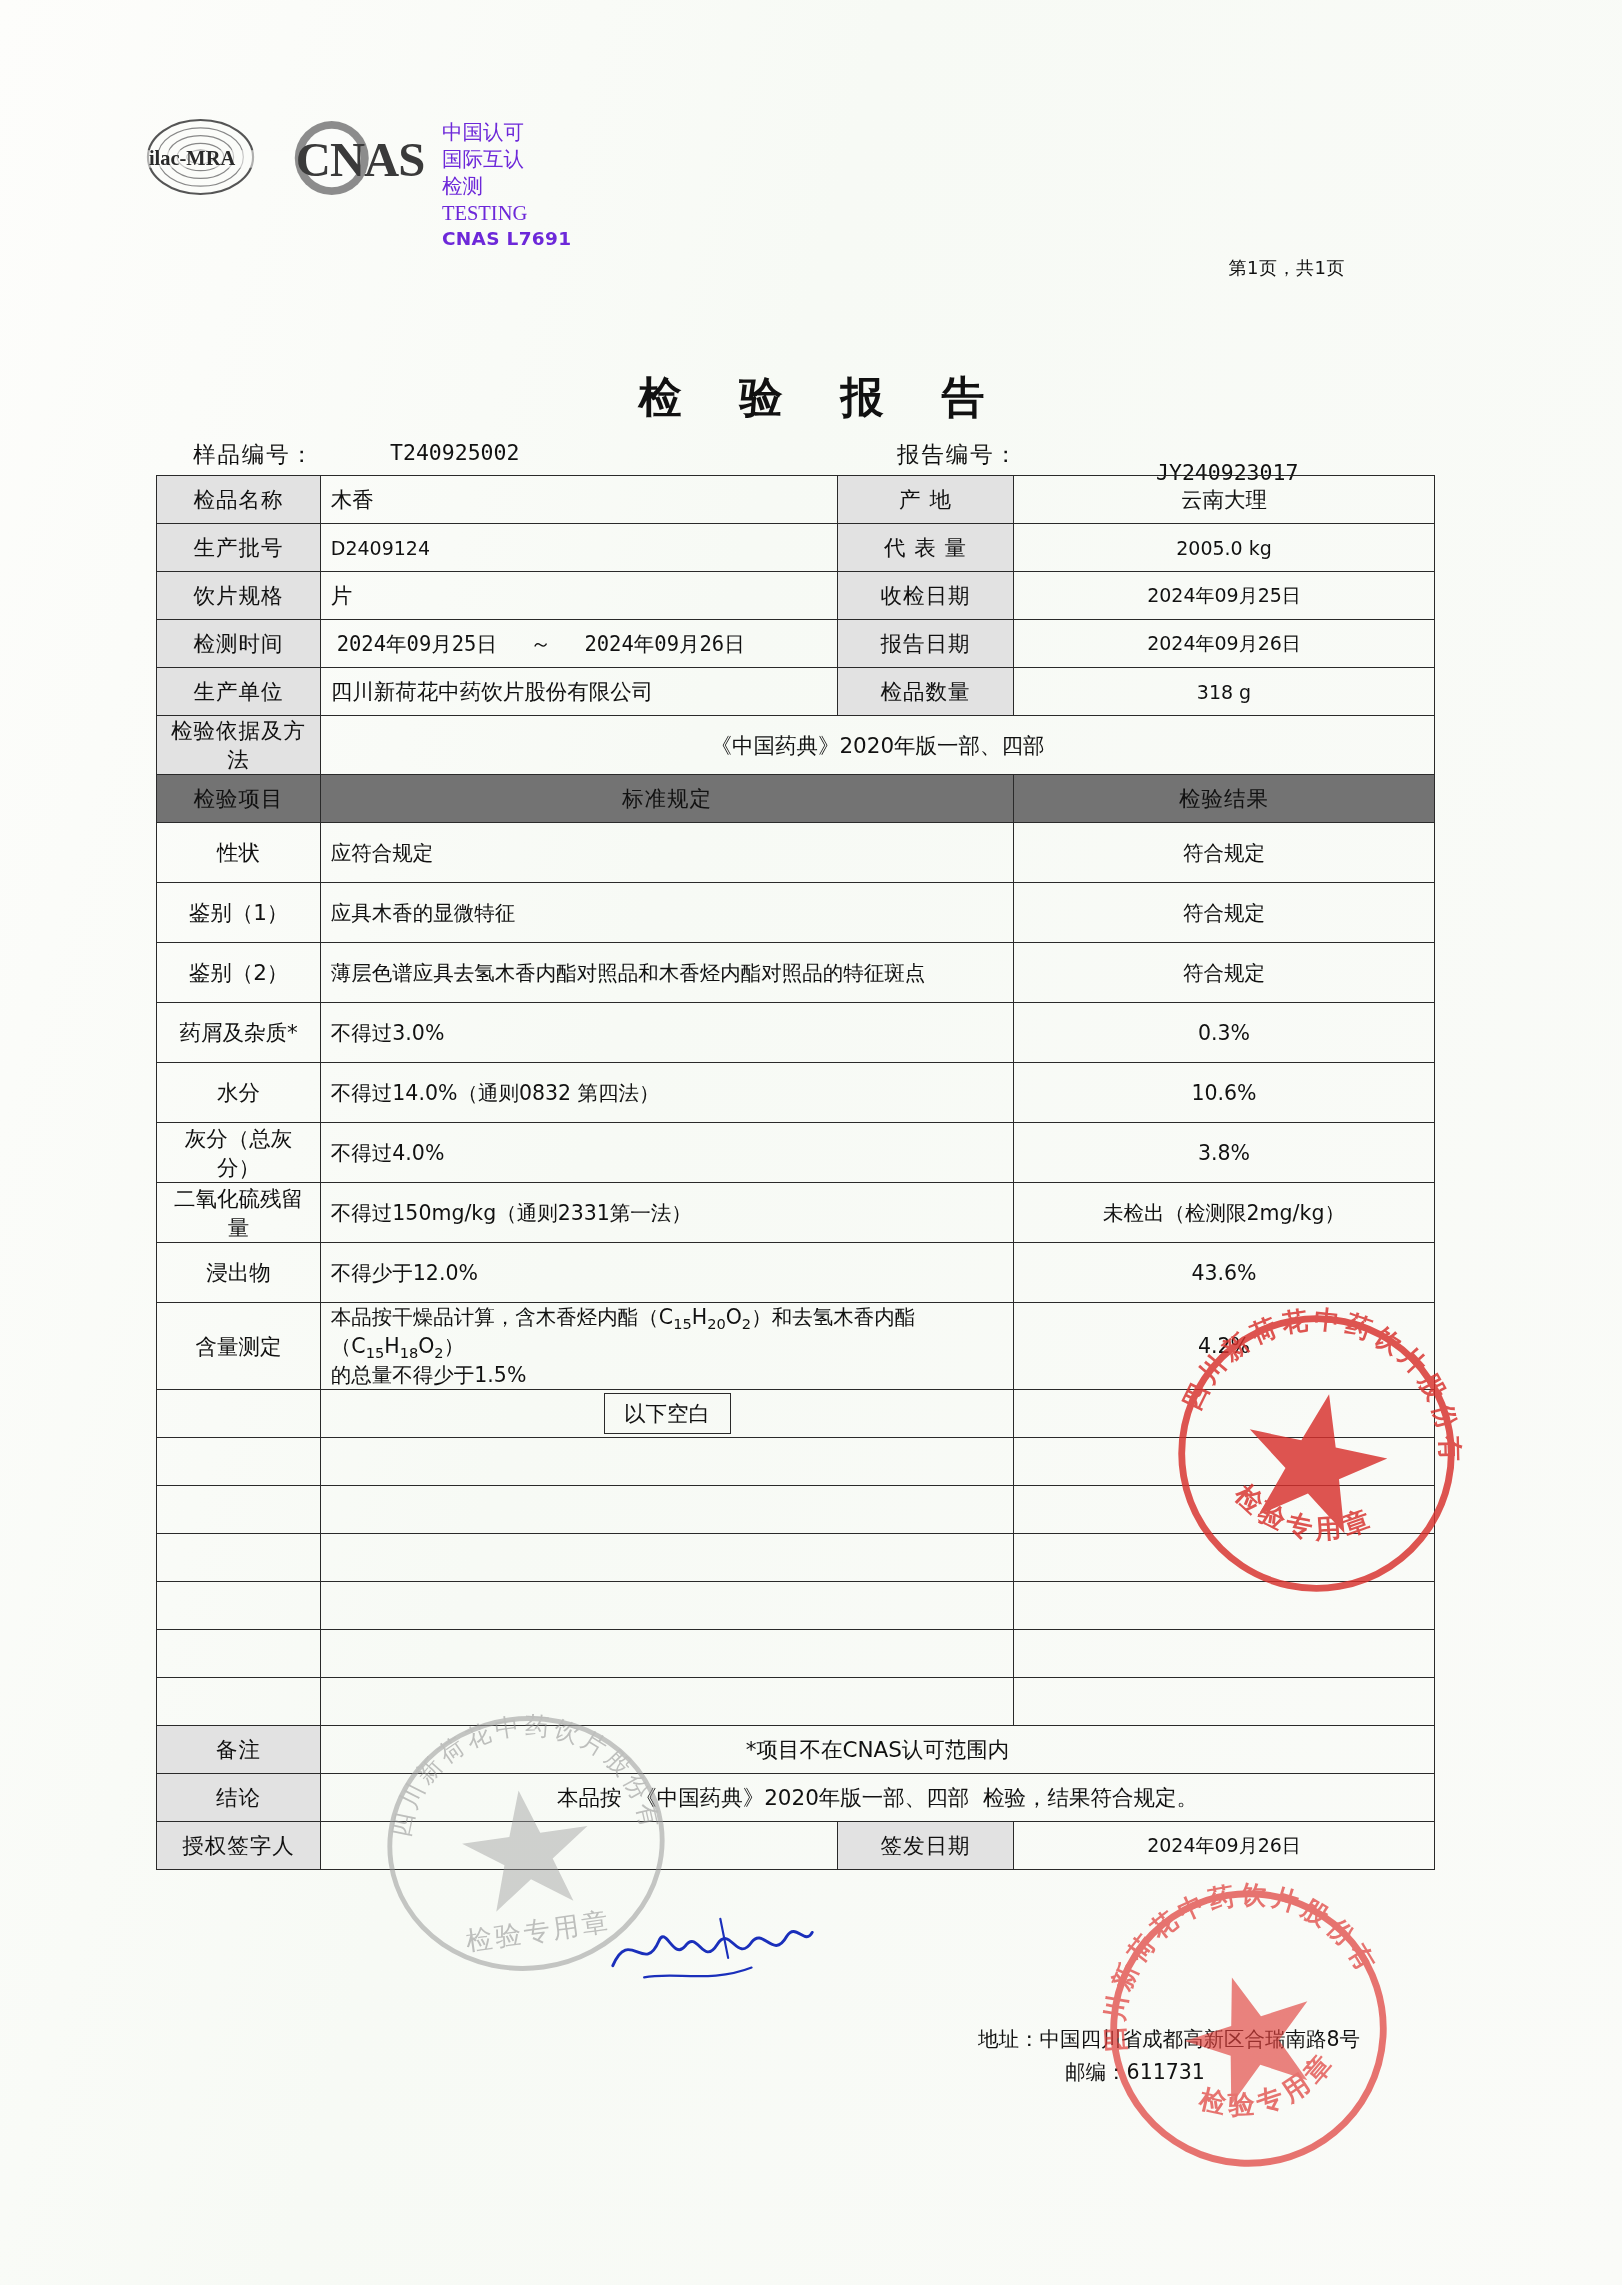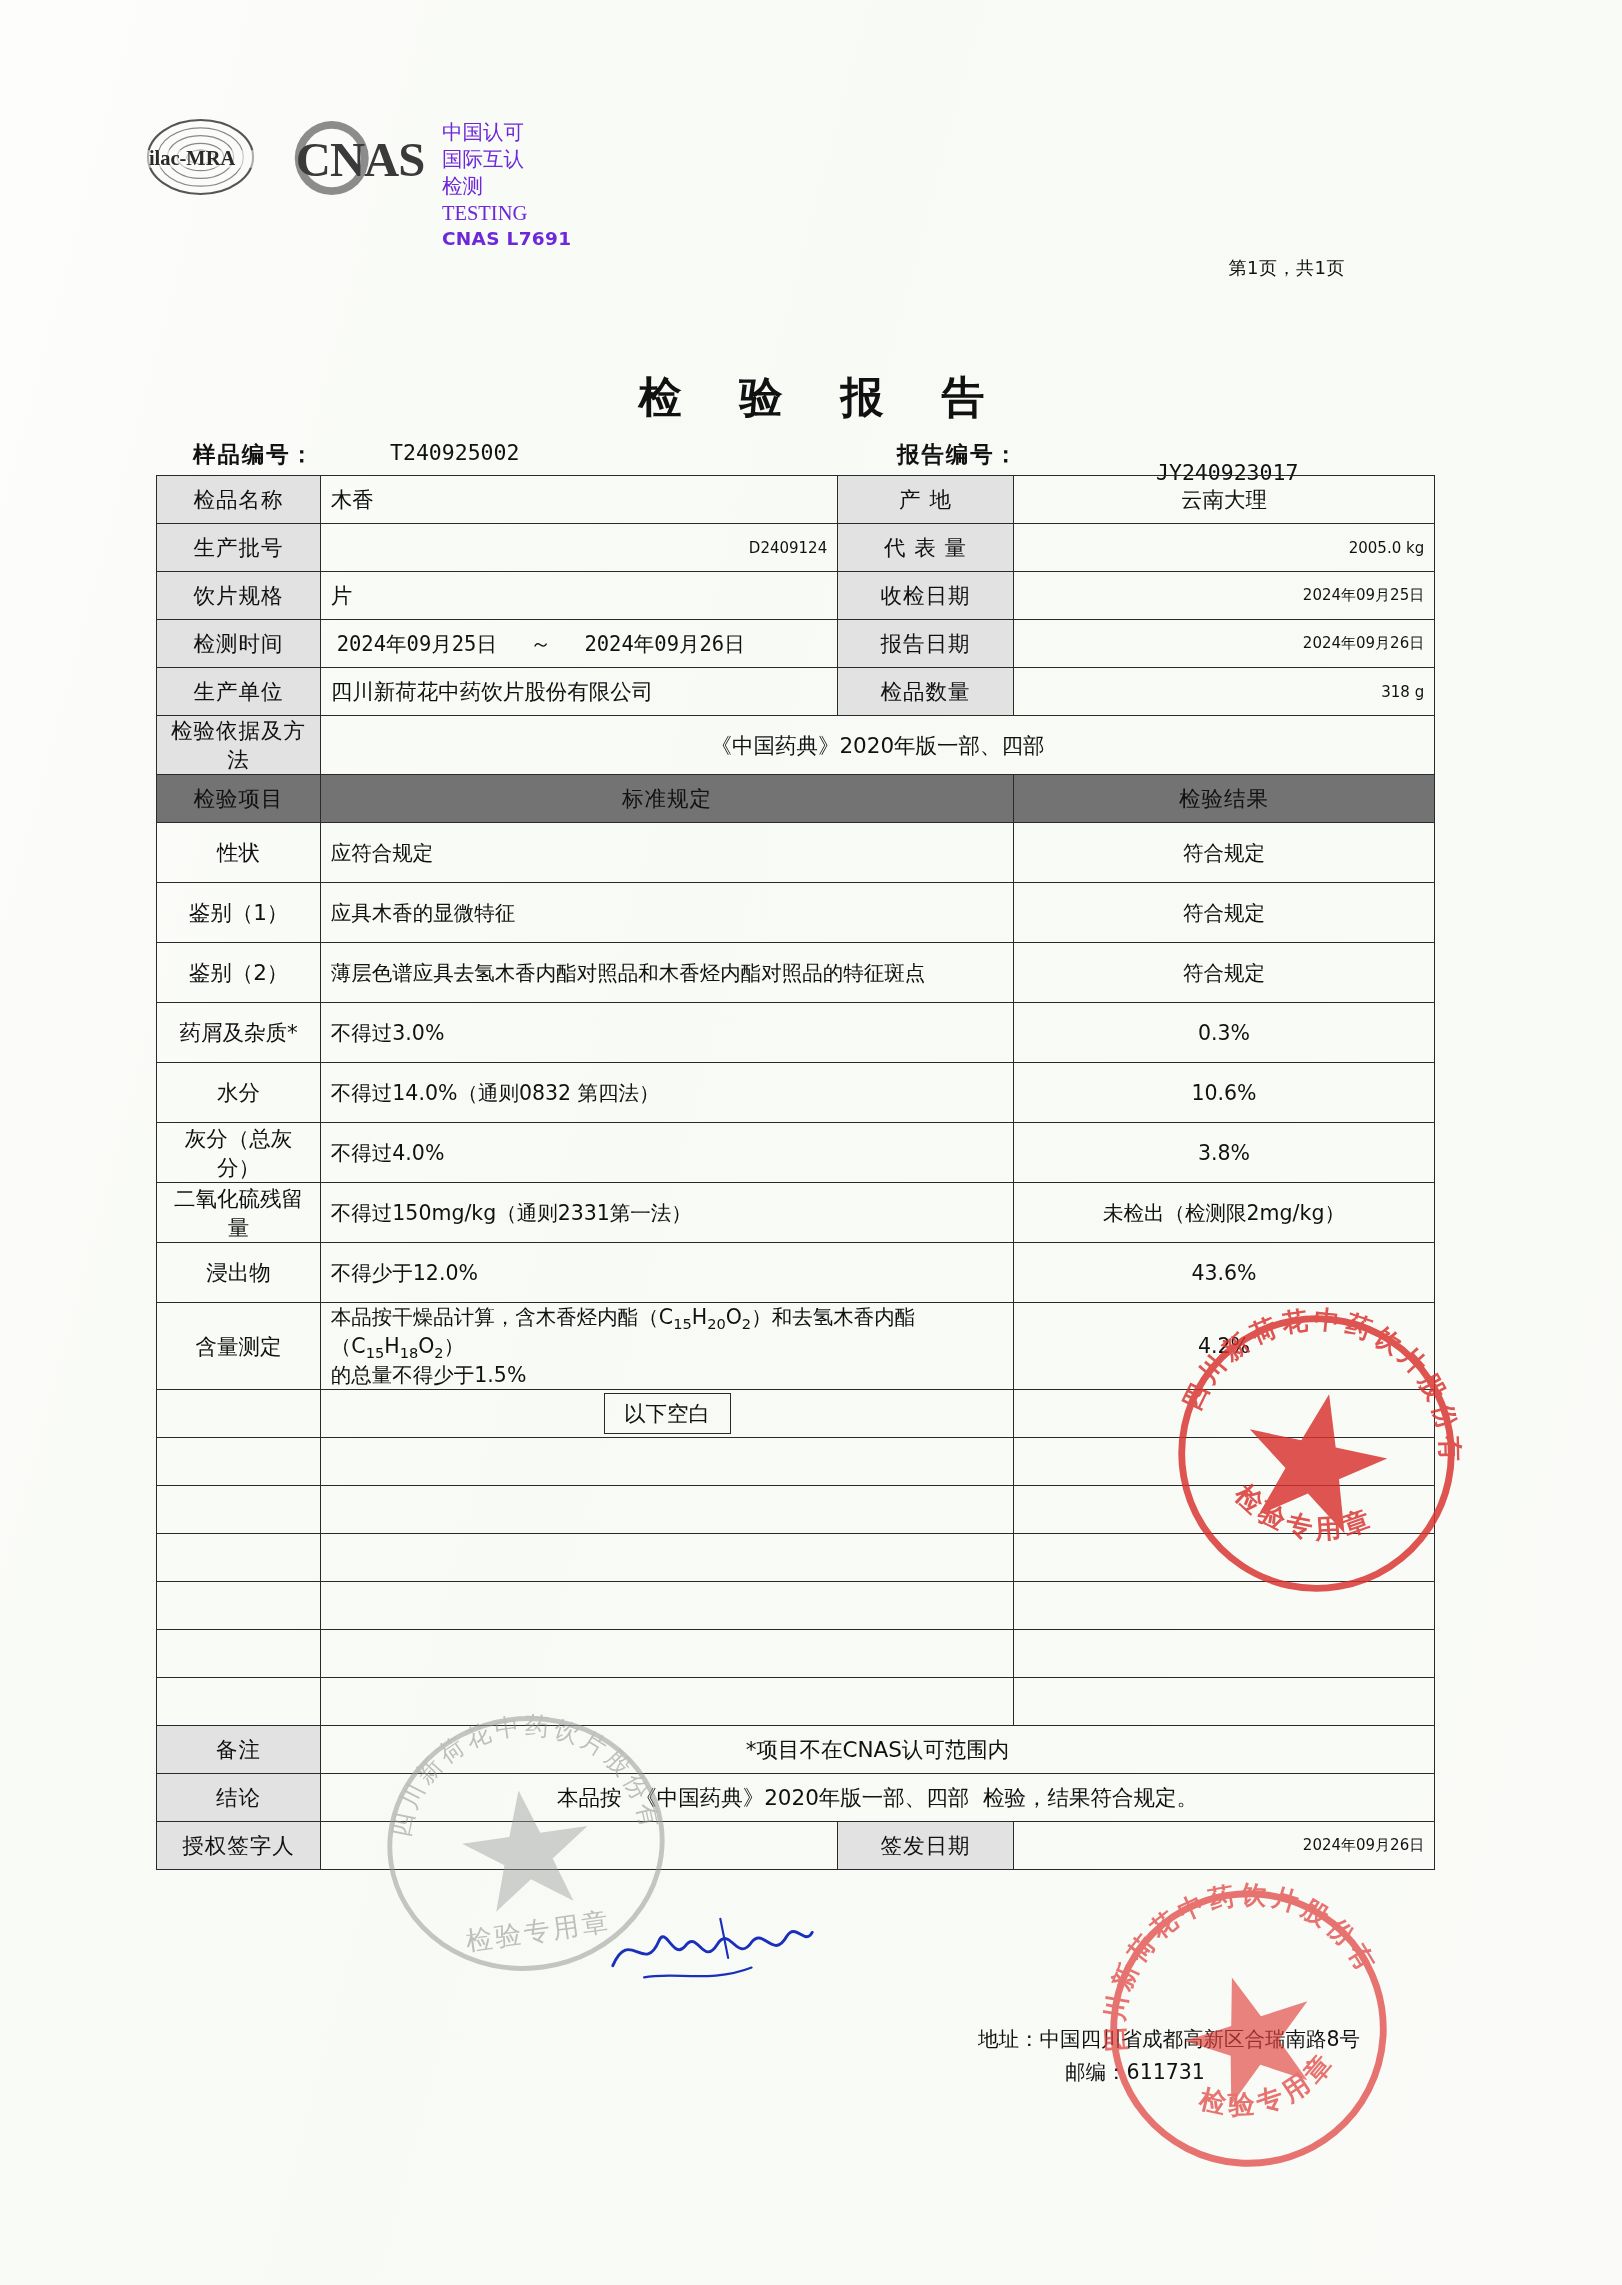--- a/index.html
+++ b/index.html
@@ -106,21 +106,21 @@
   .idrow {
     position: absolute;
     left: 156px;
     top: 437px;
     width: 1278px;
     height: 35px;
     font-size: 22.4px;
   }
   .idrow .lbl {
     position: absolute;
-    font-weight: bold;
+    font-weight: normal;
     letter-spacing: 2px;
   }
   .idrow .val {
     position: absolute;
     font-family: "DejaVu Sans Mono", monospace;
     font-size: 21.5px;
   }
   .l-sample { left: 37px; top: 2px; }
   .v-sample { left: 234px; top: 2.9px; }
   .l-report { left: 741px; top: 2px; }
@@ -150,21 +150,21 @@
     letter-spacing: 1px;
   }
   .hdr-cell {
     background: #737373;
     text-align: center;
     font-weight: normal;
     letter-spacing: 1px;
   }
   .ctr { text-align: center; }
   .lft { text-align: left; padding-left: 13.7px; }
-  .mono { font-family: "DejaVu Sans Mono", monospace; font-size: 15px; text-align: right; }
+  .mono { font-family: "DejaVu Sans Mono", monospace; font-size: 19px; }
   .item-cell { text-align: center; font-size: 21.5px; }
   .std-cell { text-align: left; padding-left: 11.7px; font-size: 20.5px; }
   .res-cell { text-align: center; font-size: 20.5px; font-family: "DejaVu Sans Mono", monospace; }
   .tall { height: 60px; }
   .taller { height: 70px; }
   .blank-row td { height: 57px; }
   sub { font-size: 14.6px; }
 
   .timecell {
     display: flex;

